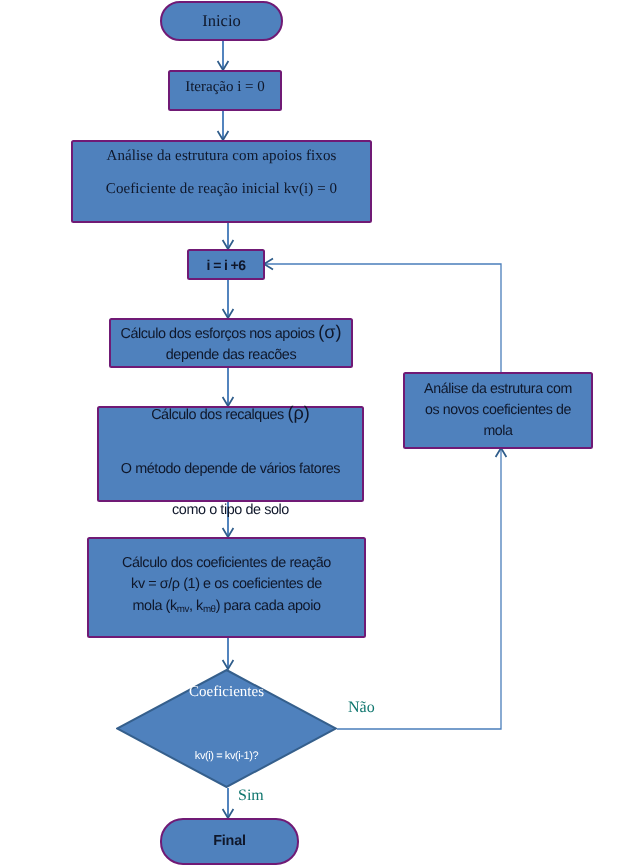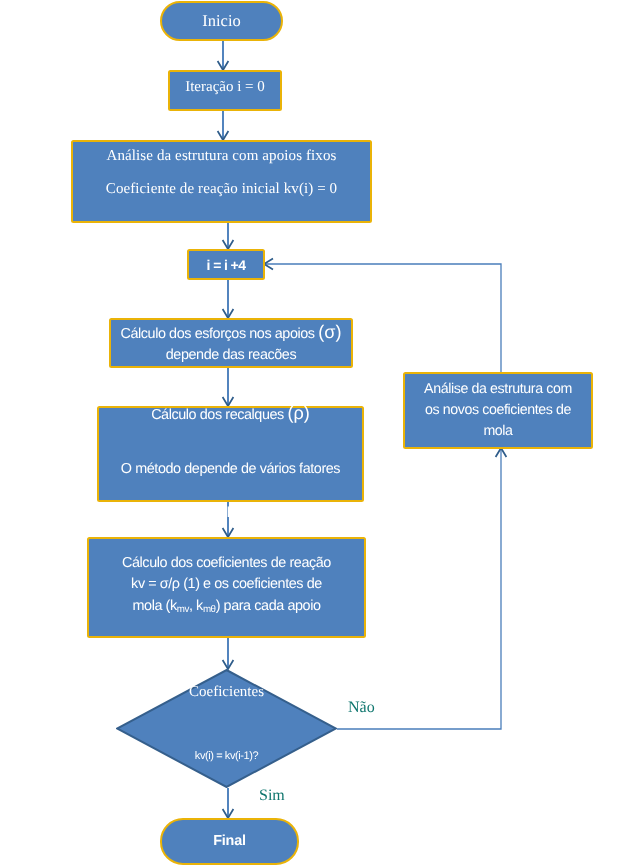--- a/index.html
+++ b/index.html
@@ -4,22 +4,22 @@
 <title>Fluxograma</title>
 <style>
   html,body{margin:0;padding:0;background:#ffffff;}
   body{width:620px;height:868px;overflow:hidden;position:relative;
        font-family:"Liberation Sans",sans-serif;
        -webkit-font-smoothing:antialiased;
        text-rendering:geometricPrecision;}
   #stage{position:absolute;left:0;top:0;width:620px;height:868px;}
   svg#edges{position:absolute;left:0;top:0;width:620px;height:868px;}
   .node{position:absolute;box-sizing:border-box;
-        background:#4F81BD;border:2px solid #eab308;border-radius:2.5px;
-        color:#ffffff;display:flex;flex-direction:column;
+        background:#4F81BD;border:2px solid #701a75;border-radius:2.5px;
+        color:#0f172a;display:flex;flex-direction:column;
         align-items:center;justify-content:center;text-align:center;}
   .serif{font-family:"Liberation Serif",serif;}
   .sans{font-family:"Liberation Sans",sans-serif;}
   .lbl{position:absolute;color:#0f766e;font-family:"Liberation Serif",serif;}
 
   
   #n-inicio   {left:160px; top:1px;   width:123px; height:40px; border-radius:20px; font-size:16.5px;}
   #n-iteracao {left:168px; top:70px;  width:114px; height:41px; font-size:15px; padding-bottom:6px;}
   #n-analise  {left:71px;  top:140px; width:301px; height:83px; font-size:15px;}
   #n-incr     {left:187px; top:249px; width:78px;  height:31px; font-size:14px; font-weight:bold; letter-spacing:-0.6px;}
@@ -40,21 +40,21 @@
   #n-decisao{position:absolute;left:116px;top:669px;width:221px;height:119px;}
   #n-decisao .dia{position:absolute;left:0;top:0;width:221px;height:119px;}
   #n-decisao .dtext{position:absolute;left:0;top:0;width:221px;height:119px;
       display:flex;flex-direction:column;align-items:center;justify-content:center;
       color:#fff;text-align:center;}
   #n-decisao .dtext{padding-bottom:8px;box-sizing:border-box;gap:43px;}
   #n-decisao .d1{font-size:15px;line-height:17px;margin-bottom:3px;}
   #n-decisao .d2{font-size:11px;line-height:19px;letter-spacing:-0.42px;}
 
   #lbl-nao{left:348px;top:699px;font-size:16px;}
-  #lbl-sim{left:259px;top:787px;font-size:16px;}
+  #lbl-sim{left:238px;top:787px;font-size:16px;}
 
   sub{font-size:0.68em;vertical-align:-0.22em;}
   .gk{font-size:1.26em;letter-spacing:0;}
 </style>
 </head>
 <body>
 
 <div id="stage">
 
   <svg id="edges" viewBox="0 0 620 868">
@@ -86,21 +86,21 @@
   <div class="node serif" id="n-iteracao">
     <span>Iteração i = 0</span>
   </div>
 
   <div class="node serif" id="n-analise">
     <span class="l1">Análise da estrutura com apoios fixos</span>
     <span class="l2">Coeficiente de reação inicial kv(i) = 0</span>
   </div>
 
   <div class="node sans" id="n-incr">
-    <span>i = i +4</span>
+    <span>i = i +6</span>
   </div>
 
   <div class="node sans" id="n-esforcos">
     <span><span>Cálculo dos esforços nos apoios </span><span class="gk">(σ)</span></span>
     <span>depende das reacões</span>
   </div>
 
   <div class="node sans" id="n-recalques">
     <span class="l1"><span>Cálculo dos recalques </span><span class="gk">(ρ)</span></span>
     <span class="l2">O método depende de vários fatores</span>

